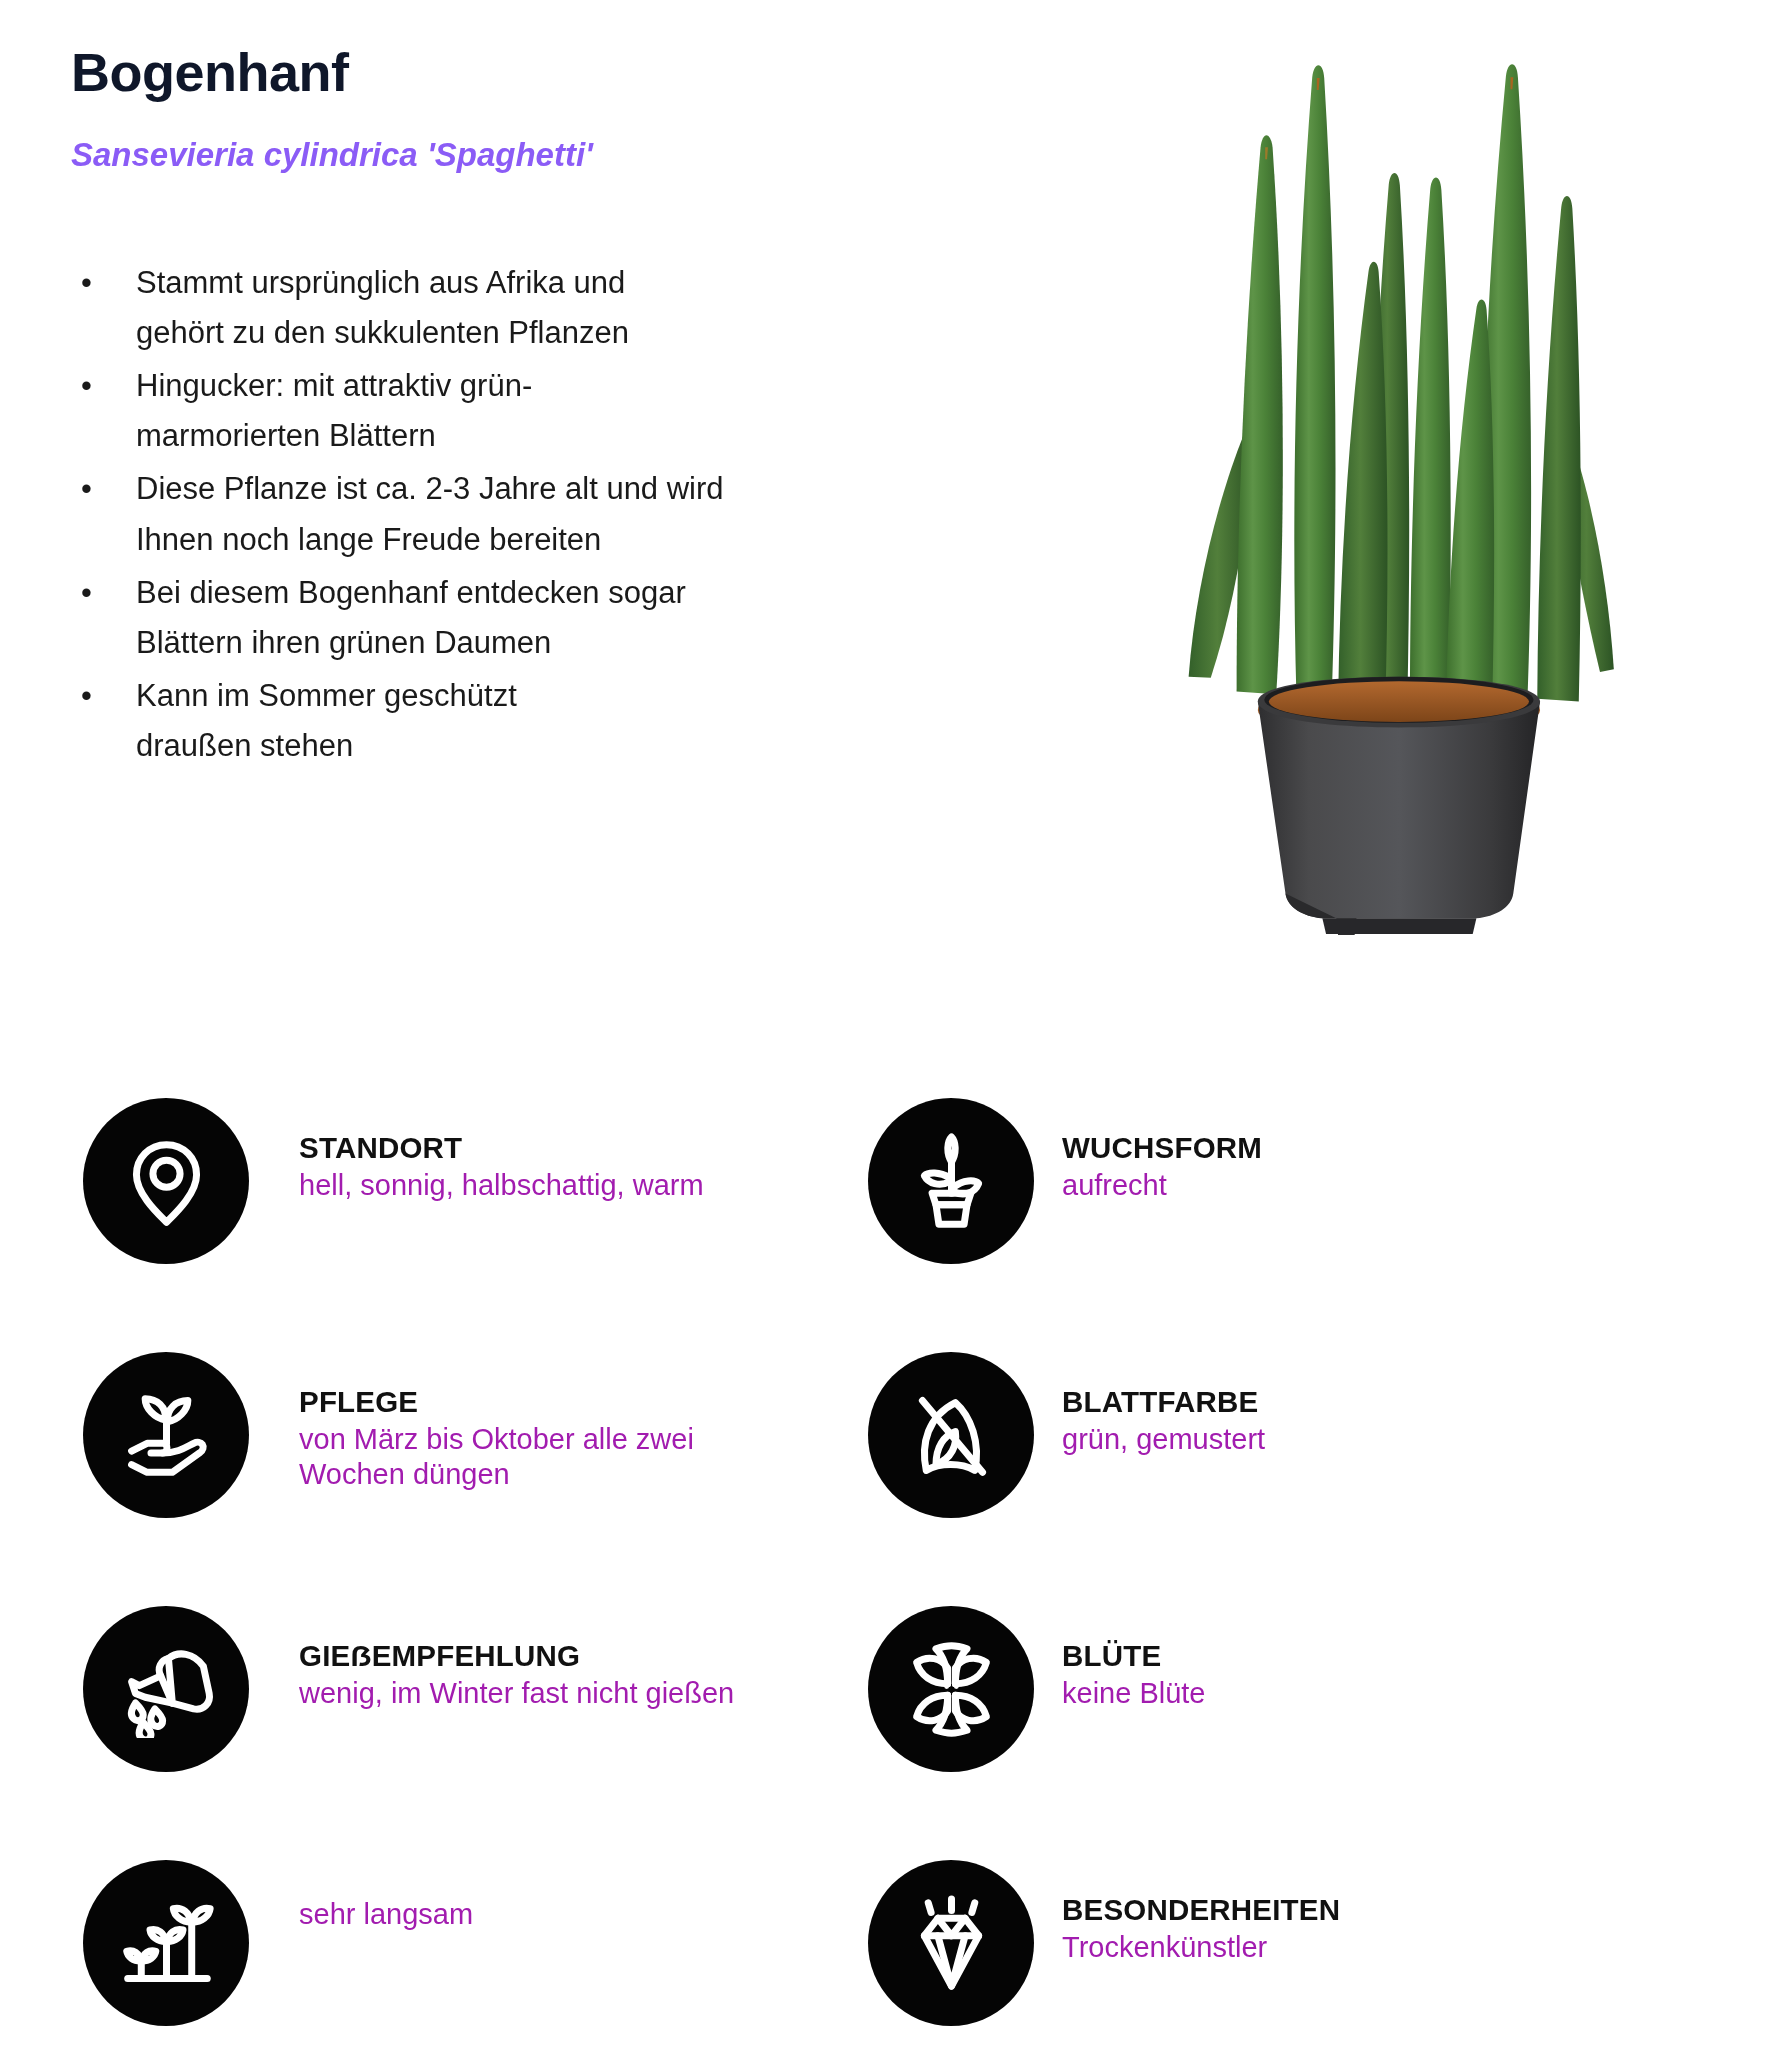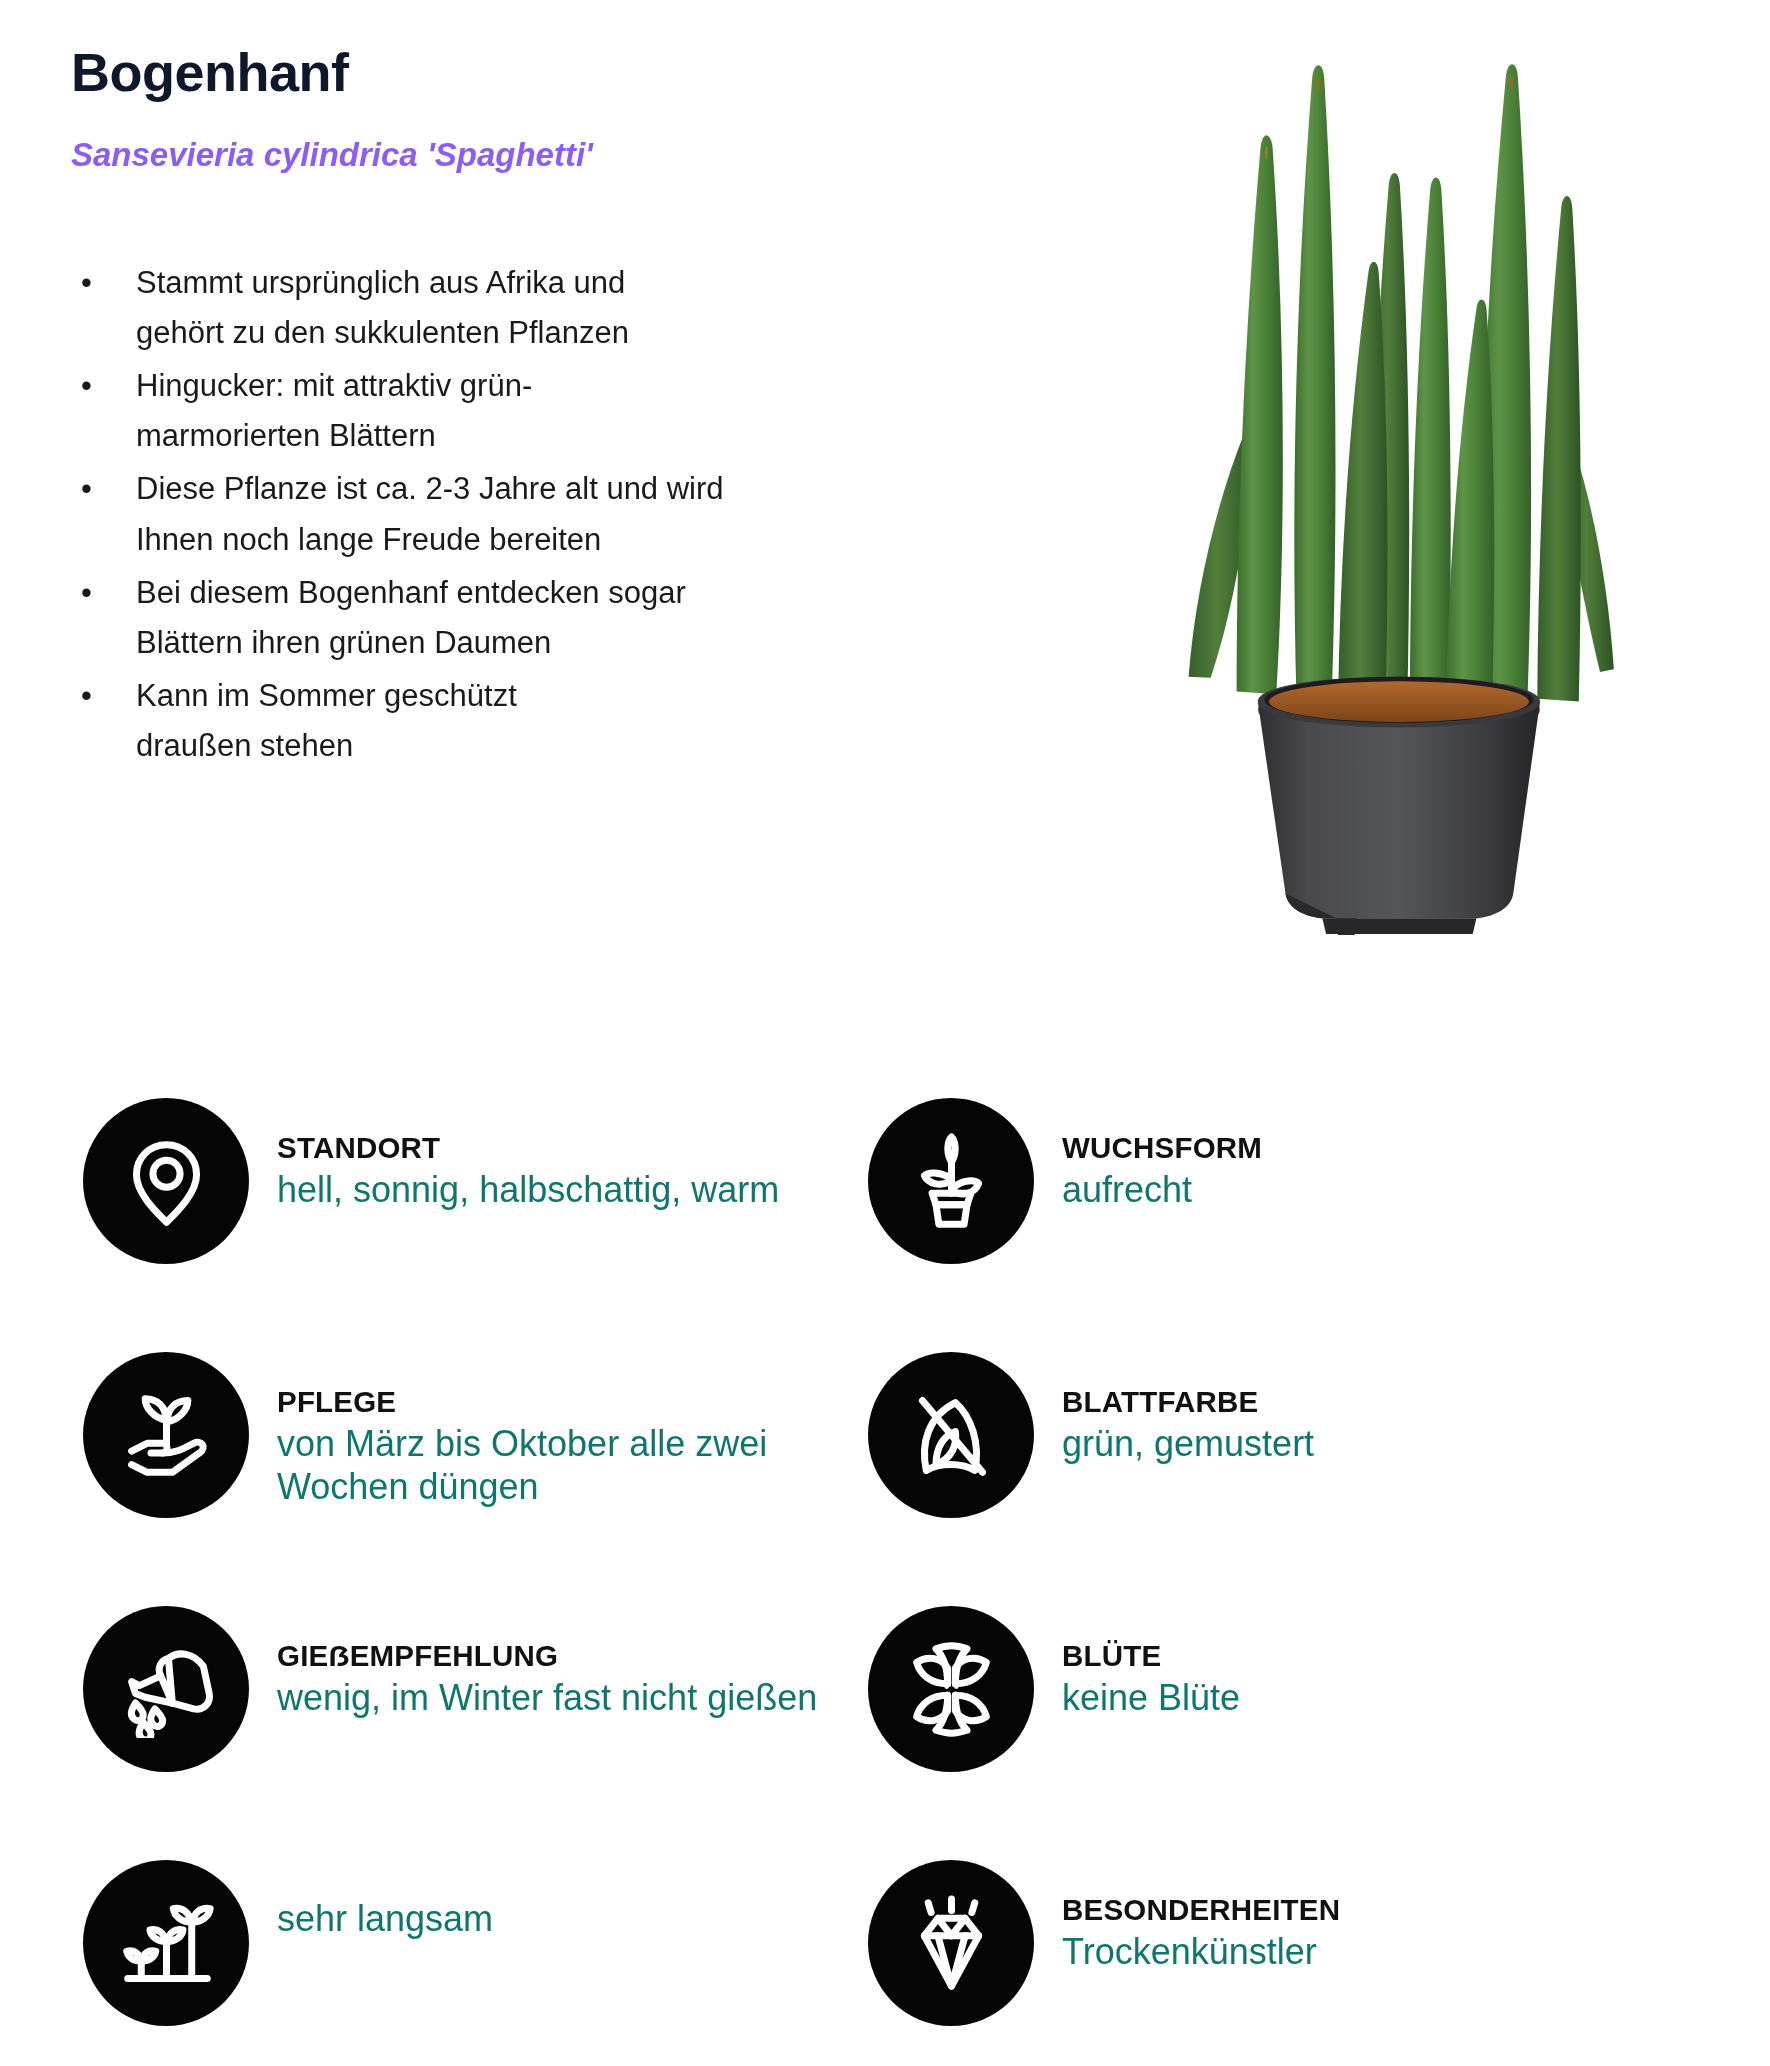--- a/index.html
+++ b/index.html
@@ -94,21 +94,21 @@
     height: 254px;
   }
 
   .spec-item {
     position: absolute;
     top: 0;
     display: flex;
     align-items: flex-start;
   }
 
-  .spec-item.col-left  { left: 83px;  width: 812px; }
+  .spec-item.col-left  { left: 83px;  width: 812px; gap: 22px; }
   .spec-item.col-right { left: 868px; width: 784px; }
 
   .spec-icon {
     flex: 0 0 auto;
     width: 166px;
     height: 166px;
     border-radius: 50%;
     background: #050505;
     display: flex;
     align-items: center;
@@ -144,23 +144,23 @@
   .spec-label {
     font-size: 29.5px;
     font-weight: 700;
     letter-spacing: 0.2px;
     color: #111111;
     line-height: 1.12;
     white-space: nowrap;
   }
 
   .spec-value {
-    font-size: 36px;
+    font-size: 29px;
     font-weight: 400;
-    color: #0f766e;
+    color: #a21caf;
     line-height: 1.2;
     margin-top: 3.7px;
   }
 
   .spec-value .vline { display: block; }
 </style>
 </head>
 <body>
 
 <div class="intro">

